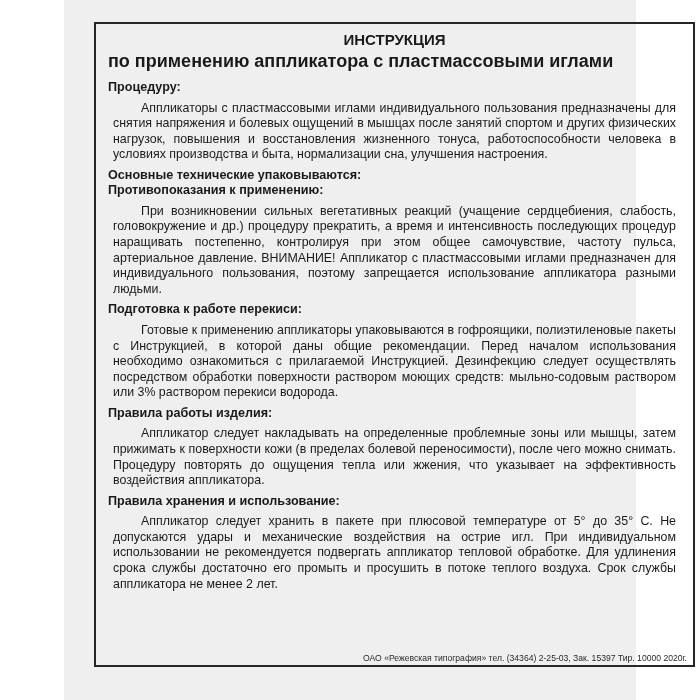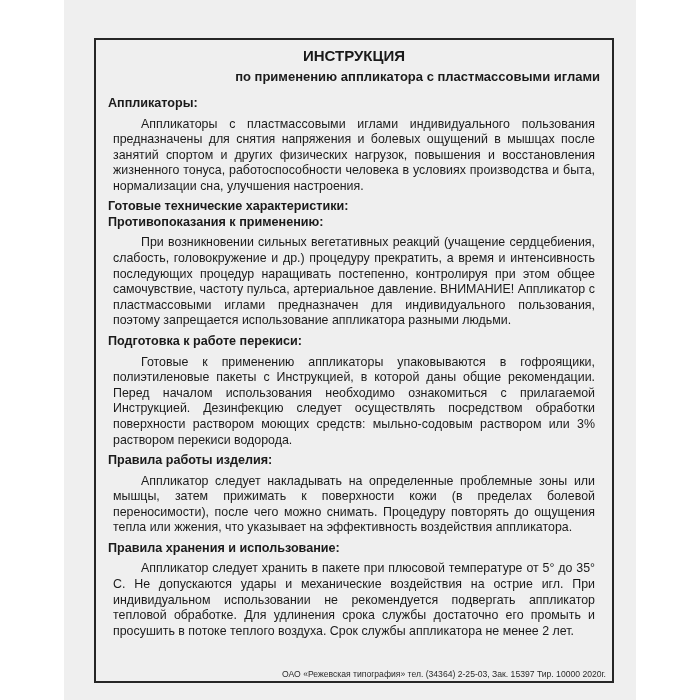--- a/index.html
+++ b/index.html
@@ -5,29 +5,29 @@
     html, body { margin: 0; padding: 0; }
     body {
       width: 700px; height: 700px; background: #ffffff; position: relative; overflow: hidden;
       font-family: "Liberation Sans", sans-serif; color: #1a1a1a;
     }
     .sheet {
       position: absolute; left: 64px; top: 0; width: 572px; height: 700px;
       background: #efefef;
     }
     .frame {
-      position: absolute; left: 30px; top: 38px; width: 520px; height: 645px;
+      position: absolute; left: 30px; top: 22px; width: 601px; height: 645px;
       border: 2px solid #262626; box-sizing: border-box;
       padding: 4px 12px 0 12px;
     }
     .title {
       text-align: center; font-weight: bold; font-size: 15px; margin: 2px 0 0 0; line-height: 19px;
     }
     .subtitle {
-      text-align: right; font-weight: bold; font-size: 13px; margin: 3px 0 10px 0; line-height: 18px;
+      text-align: left; font-weight: bold; font-size: 18px; margin: 3px 0 10px 0; line-height: 18px;
     }
     .section { margin: 0; }
     .section h2 {
       font-size: 12.6px; font-weight: bold; margin: 0; line-height: 15.5px;
     }
     .section p {
       font-size: 12.4px; margin: 5px; line-height: 15.6px; text-align: justify; text-indent: 28px;
     }
     .footer {
       position: absolute; right: 6px; bottom: 2px; font-size: 8.6px; white-space: nowrap; color: #2a2a2a; margin-top: 18px;
@@ -35,26 +35,26 @@
   </style>
 </head>
 <body>
 
 <div class="sheet">
   <div class="frame">
     <div class="title">ИНСТРУКЦИЯ</div>
     <div class="subtitle">по применению аппликатора с пластмассовыми иглами</div>
 
     <div class="section">
-      <h2>Аппликаторы:</h2>
+      <h2>Процедуру:</h2>
       <p>Аппликаторы с пластмассовыми иглами индивидуального пользования предназначены для снятия напряжения и болевых ощущений в мышцах после занятий спортом и других физических нагрузок, повышения и восстановления жизненного тонуса, работоспособности человека в условиях производства и быта, нормализации сна, улучшения настроения.</p>
     </div>
 
     <div class="section">
-      <h2>Готовые технические характеристики:</h2>
+      <h2>Основные технические упаковываются:</h2>
     </div>
 
     <div class="section">
       <h2>Противопоказания к применению:</h2>
       <p>При возникновении сильных вегетативных реакций (учащение сердцебиения, слабость, головокружение и др.) процедуру прекратить, а время и интенсивность последующих процедур наращивать постепенно, контролируя при этом общее самочувствие, частоту пульса, артериальное давление. ВНИМАНИЕ! Аппликатор с пластмассовыми иглами предназначен для индивидуального пользования, поэтому запрещается использование аппликатора разными людьми.</p>
     </div>
 
     <div class="section">
       <h2>Подготовка к работе перекиси:</h2>
       <p>Готовые к применению аппликаторы упаковываются в гофроящики, полиэтиленовые пакеты с Инструкцией, в которой даны общие рекомендации. Перед началом использования необходимо ознакомиться с прилагаемой Инструкцией. Дезинфекцию следует осуществлять посредством обработки поверхности раствором моющих средств: мыльно-содовым раствором или 3% раствором перекиси водорода.</p>

